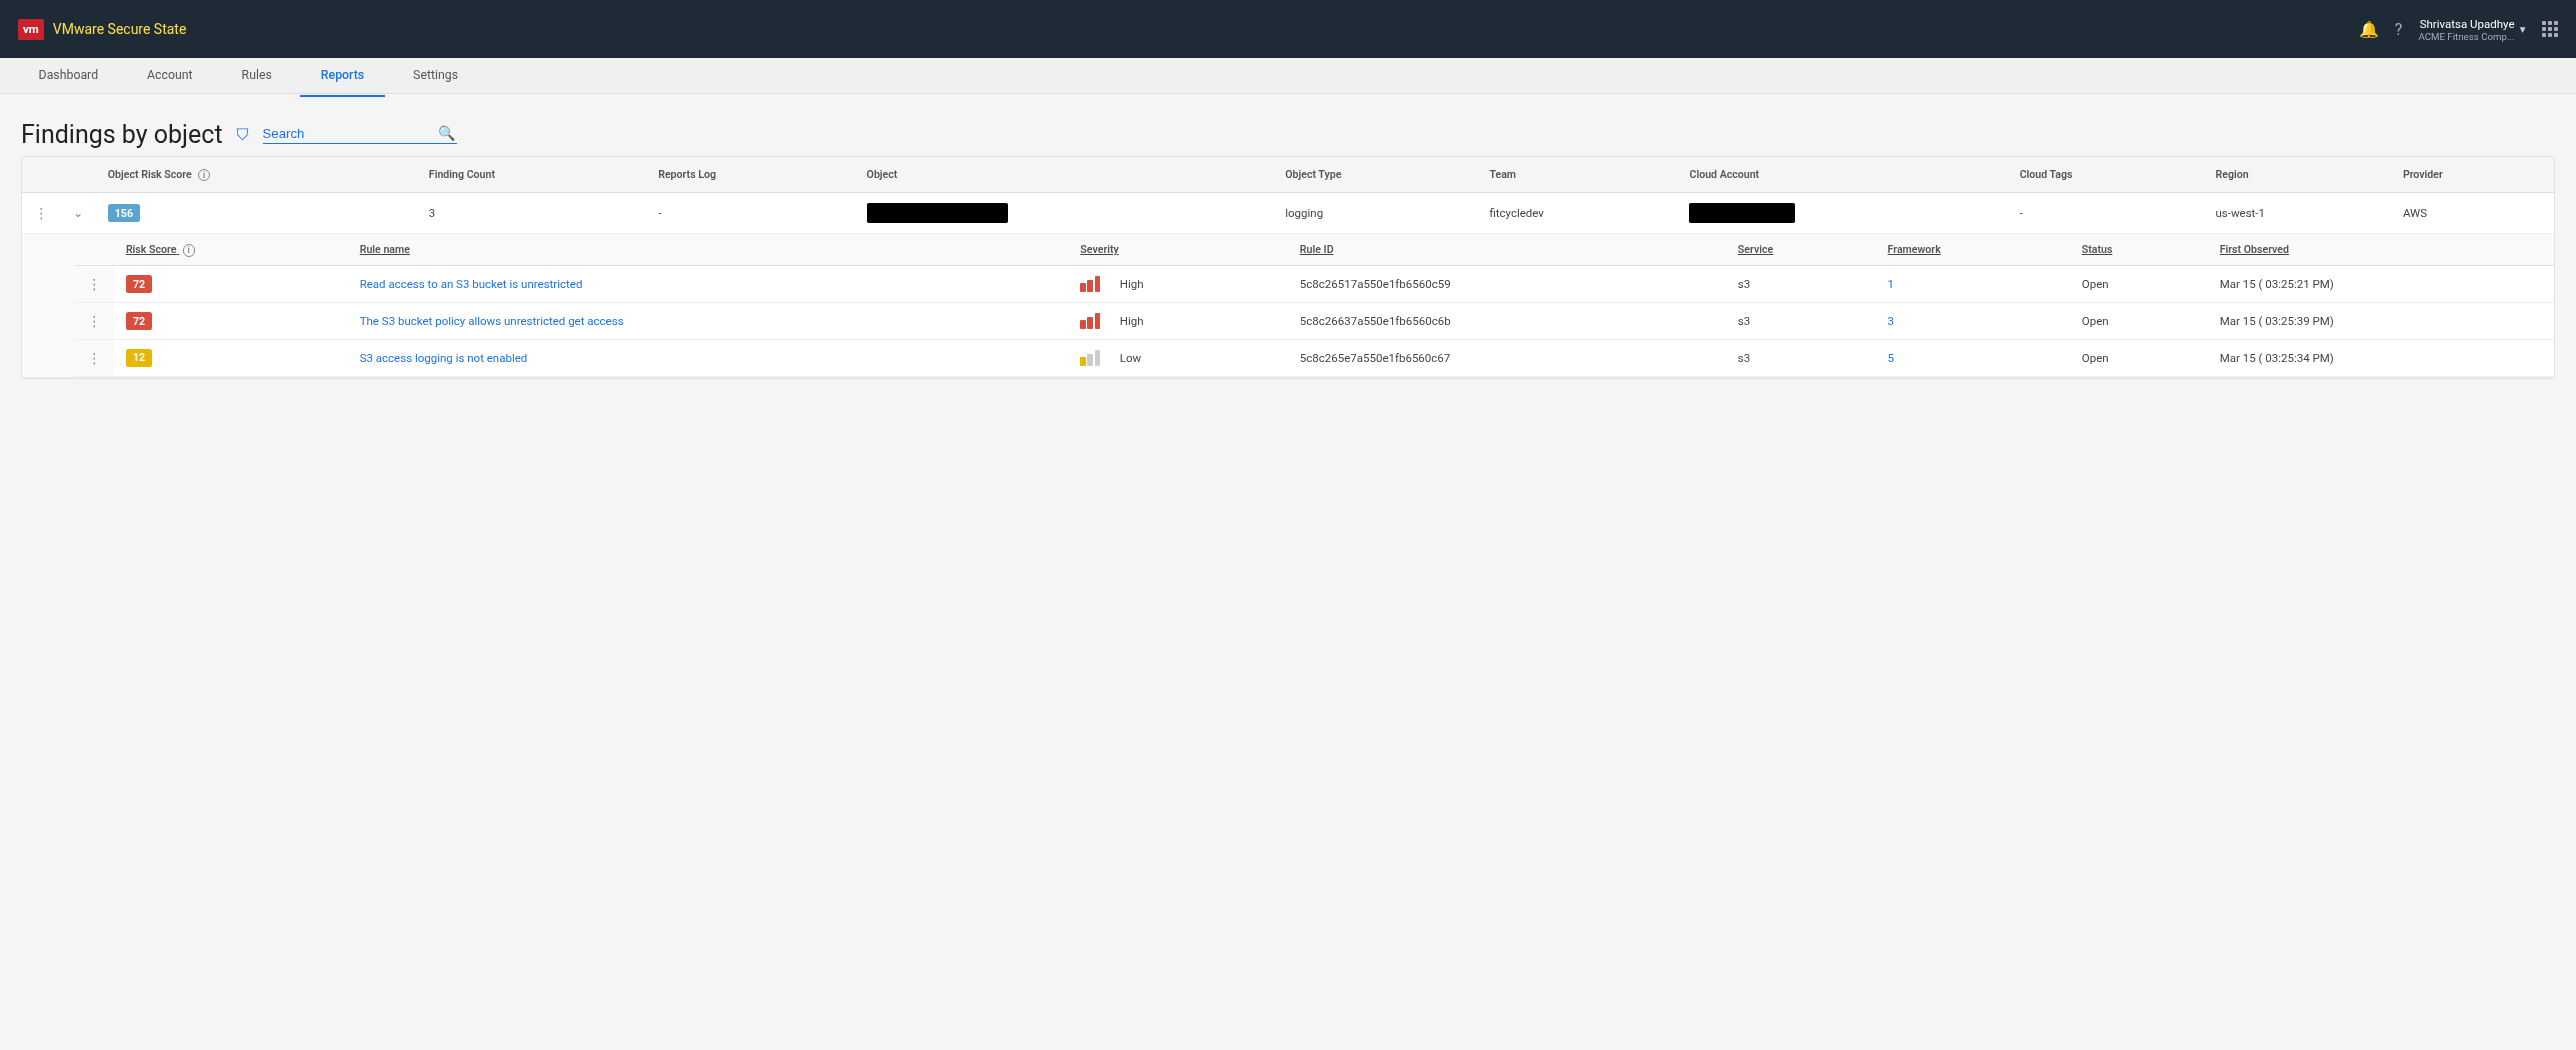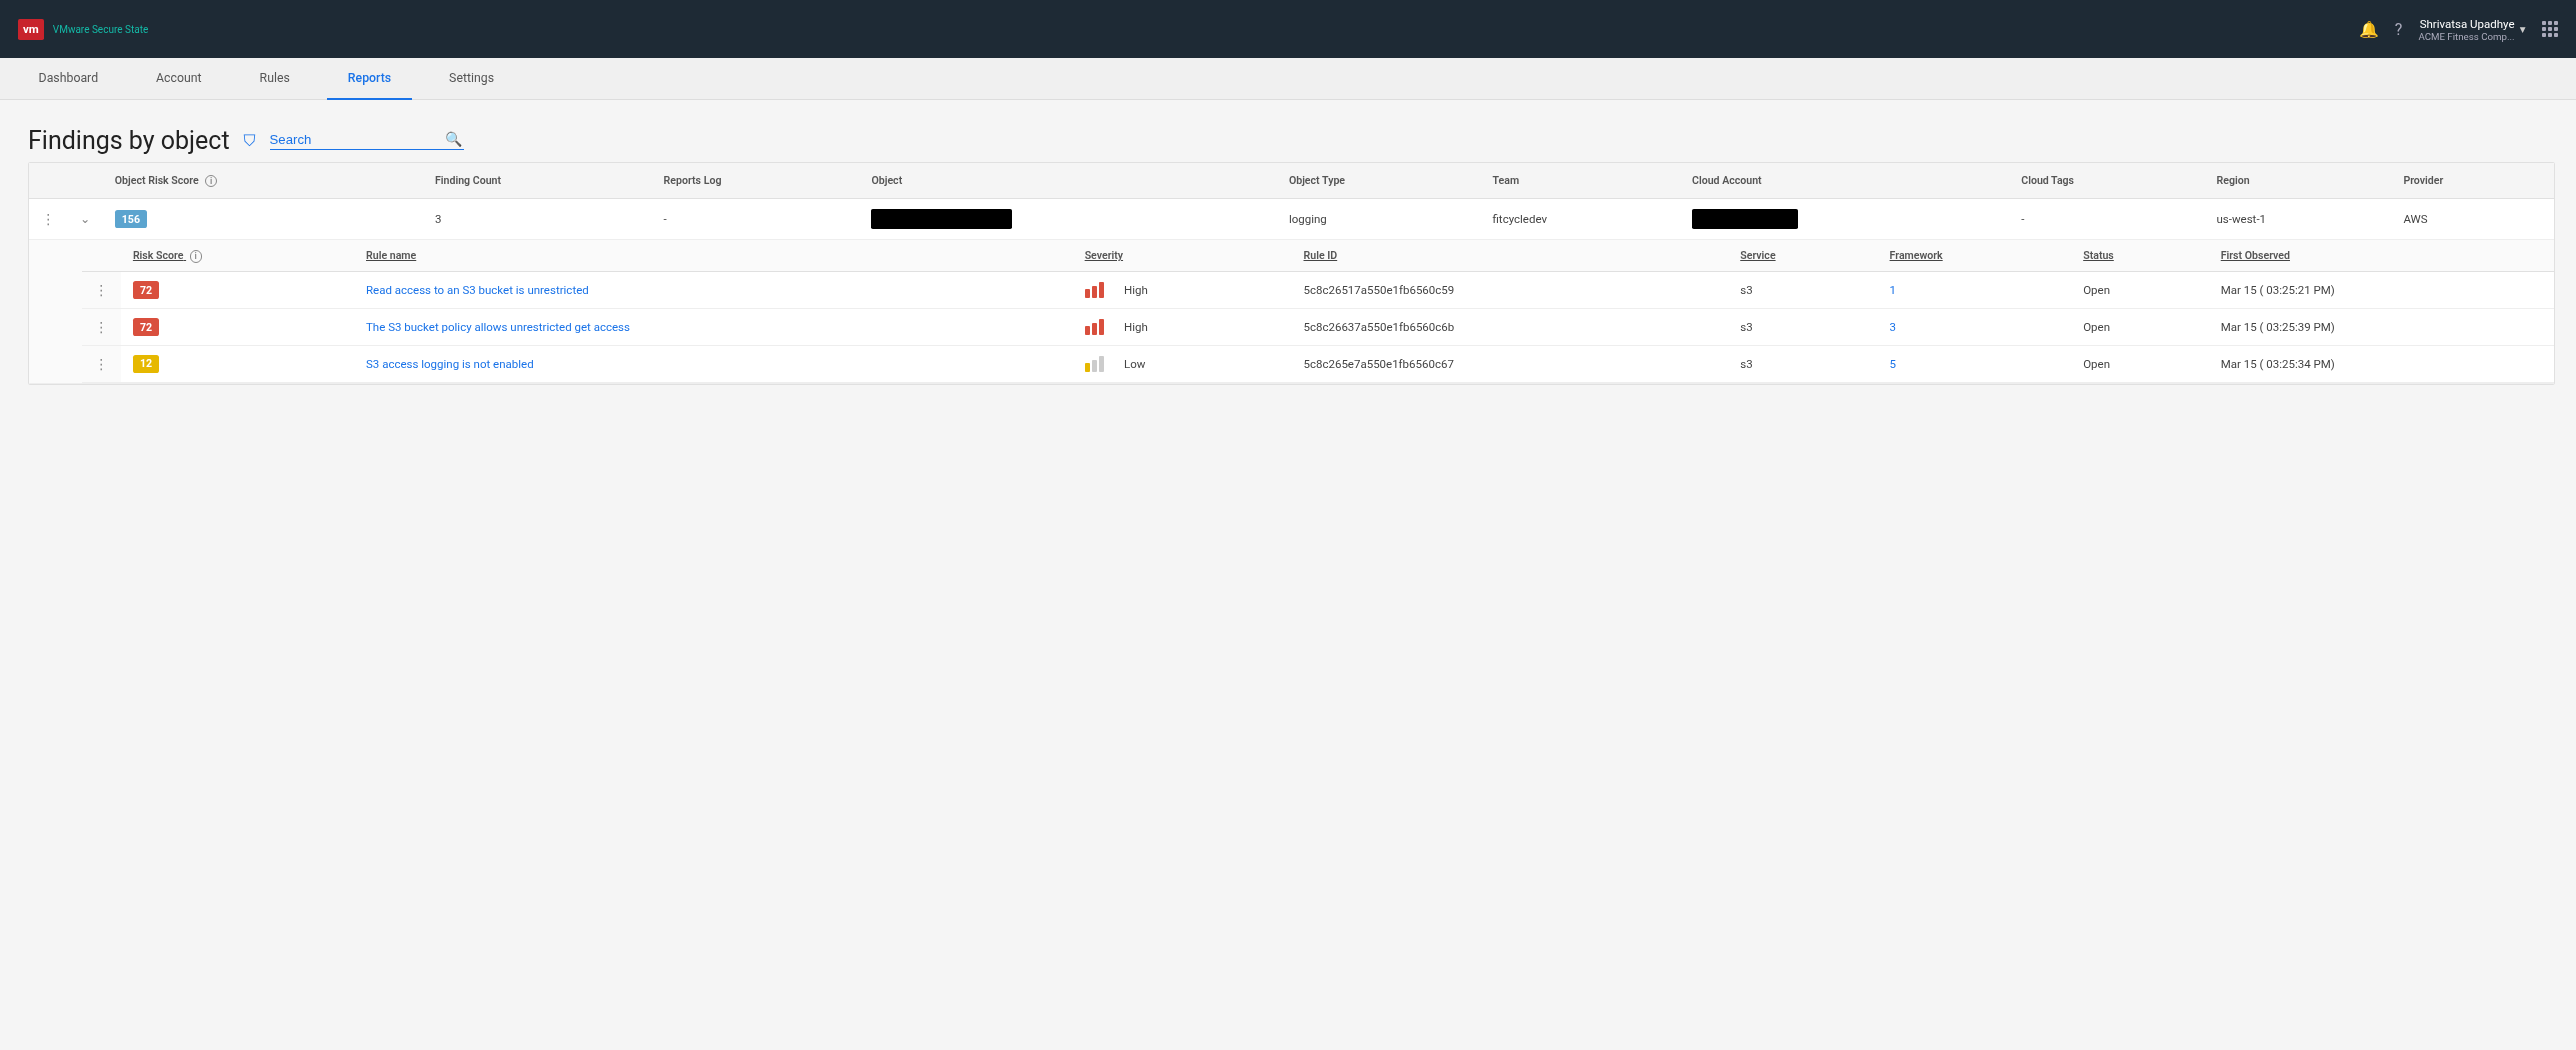--- a/index.html
+++ b/index.html
@@ -22,23 +22,23 @@
     }
     .vm-logo {
       background: #c8232c;
       color: #fff;
       font-weight: bold;
       font-size: 11.5px;
       padding: 3.5px 5.3px;
       border-radius: 1.8px;
     }
     .topbar-brand {
-      font-size: 10px;
+      font-size: 14px;
       font-weight: 400;
-      color: #14b8a6;
+      color: #fde047;
     }
     .topbar-actions {
       display: flex;
       align-items: center;
       gap: 16px;
     }
     .topbar-icon {
       color: #aab;
       font-size: 16px;
       cursor: pointer;
@@ -73,44 +73,43 @@
       background: #aab;
       border-radius: 0.9px;
     }
 
     
     .nav-menu {
       background: #f0f0f0;
       border-bottom: 0.9px solid #ddd;
       display: flex;
       padding: 0 17.6px;
-      height: 42px;
-      align-items: center;
-      gap: 16px;
+      height: 36px;
+      align-items: center;
+      gap: 7px;
     }
     .nav-item {
       padding: 0 21px;
       height: 42px;
       display: flex;
       align-items: center;
       font-size: 12.3px;
       color: #555;
       cursor: pointer;
       border-bottom: 2.6px solid transparent;
     }
     .nav-item.active {
       color: #1a73e8;
       border-bottom: 2.6px solid #1a73e8;
       font-weight: 500;
     }
 
     
     .page-content {
       padding: 26.4px 21px 17.6px;
-      margin-left: 7px;
     }
 
     
     .page-header {
       display: flex;
       align-items: center;
       gap: 14px;
       margin-bottom: 7px;
     }
     .page-title {

